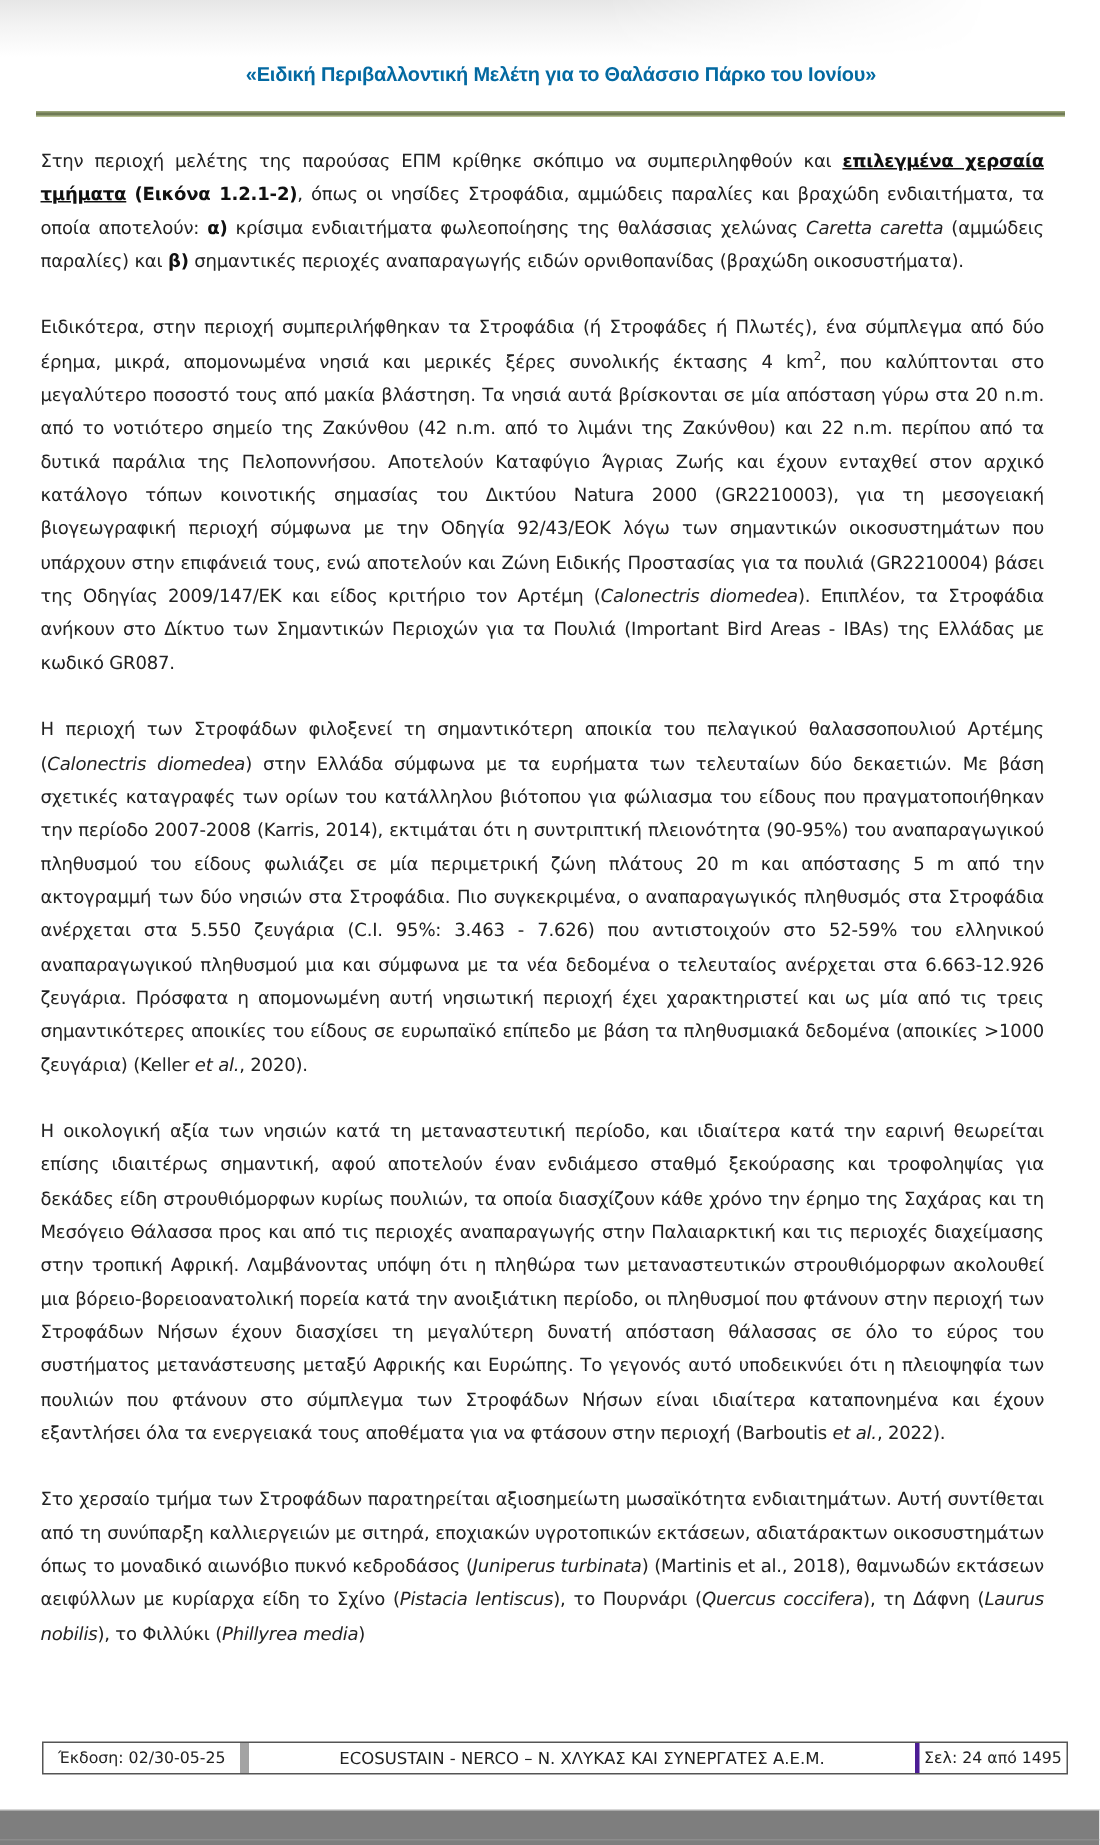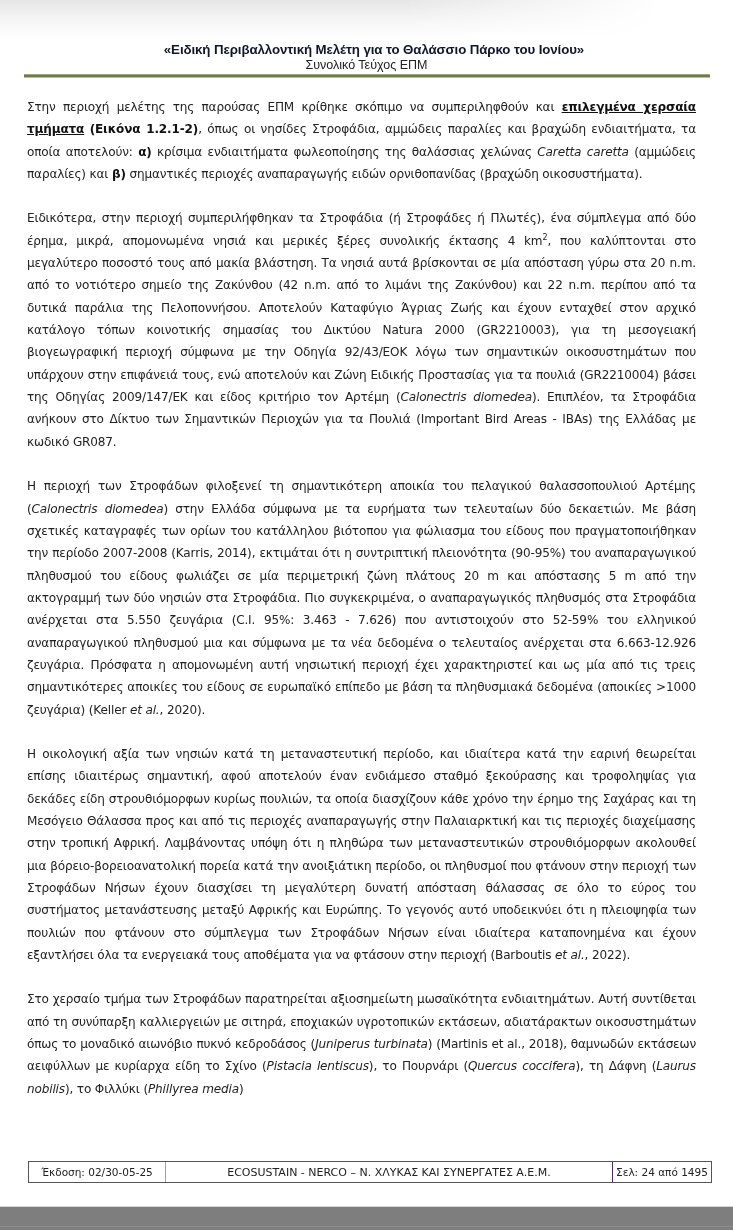--- a/index.html
+++ b/index.html
@@ -26,21 +26,21 @@
     .doc-header {
       position: absolute;
       left: 0; top: 41px;
       width: 733px;
       text-align: center;
     }
     .doc-title {
       font-family: "Liberation Sans", sans-serif;
       font-weight: bold;
       font-size: 13.3px;
-      color: #0f172a;
+      color: #0369a1;
       line-height: 17px;
       letter-spacing: -0.1px;
       padding-left: 15px;
     }
     .doc-subtitle {
       font-family: "Liberation Sans", sans-serif;
       font-size: 12.5px;
       color: #222;
       line-height: 15px;
       margin-top: 0px;
@@ -91,22 +91,22 @@
       color: #222;
     }
     .footer .cell {
       display: flex;
       align-items: center;
       justify-content: center;
       height: 100%;
       box-sizing: border-box;
       white-space: nowrap;
     }
-    .footer .c1 { width: 137px; border-right: 1px solid #a3a3a3; }
-    .footer .c2 { width: 447px; border-right: 1px solid #4c1d95; font-size: 11px; }
+    .footer .c1 { width: 137px; border-right: 6px solid #a3a3a3; }
+    .footer .c2 { width: 447px; border-right: 3px solid #4c1d95; font-size: 11px; }
     .footer .c3 { flex: 1; }
 
     .bottom-band {
       position: absolute;
       left: 0;
       top: 1206px;
       width: 733px;
       height: 24px;
       background: #7e7e7e;
       border-top: 1px solid #d7d7d7;
@@ -119,21 +119,20 @@
       background: #8c8c8c;
     }
   </style>
 </head>
 <body>
 
 <div class="top-shade"></div>
 
 <header class="doc-header">
   <div class="doc-title">«Ειδική Περιβαλλοντική Μελέτη για το Θαλάσσιο Πάρκο του Ιονίου»</div>
-  <div class="doc-subtitle">Συνολικό Τεύχος ΕΠΜ</div>
 </header>
 <div class="header-rule"></div>
 
 <main class="body-text">
 
   <p class="para"><span>Στην περιοχή μελέτης της παρούσας ΕΠΜ κρίθηκε σκόπιμο να συμπεριληφθούν και </span><span class="ul-bold">επιλεγμένα χερσαία τμήματα</span><span> </span><b>(Εικόνα 1.2.1-2)</b><span>, όπως οι νησίδες Στροφάδια, αμμώδεις παραλίες και βραχώδη ενδιαιτήματα, τα οποία αποτελούν: </span><b>α)</b><span> κρίσιμα ενδιαιτήματα φωλεοποίησης της θαλάσσιας χελώνας </span><i>Caretta caretta</i><span> (αμμώδεις παραλίες) και </span><b>β)</b><span> σημαντικές περιοχές αναπαραγωγής ειδών ορνιθοπανίδας (βραχώδη οικοσυστήματα).</span></p>
 
   <p class="para"><span>Ειδικότερα, στην περιοχή συμπεριλήφθηκαν τα Στροφάδια (ή Στροφάδες ή Πλωτές), ένα σύμπλεγμα από δύο έρημα, μικρά, απομονωμένα νησιά και μερικές ξέρες συνολικής έκτασης 4 km</span><sup>2</sup><span>, που καλύπτονται στο μεγαλύτερο ποσοστό τους από μακία βλάστηση. Τα νησιά αυτά βρίσκονται σε μία απόσταση γύρω στα 20 n.m. από το νοτιότερο σημείο της Ζακύνθου (42 n.m. από το λιμάνι της Ζακύνθου) και 22 n.m. περίπου από τα δυτικά παράλια της Πελοποννήσου. Αποτελούν Καταφύγιο Άγριας Ζωής και έχουν ενταχθεί στον αρχικό κατάλογο τόπων κοινοτικής σημασίας του Δικτύου Natura 2000 (GR2210003), για τη μεσογειακή βιογεωγραφική περιοχή σύμφωνα με την Οδηγία 92/43/ΕΟΚ λόγω των σημαντικών οικοσυστημάτων που υπάρχουν στην επιφάνειά τους, ενώ αποτελούν και Ζώνη Ειδικής Προστασίας για τα πουλιά (GR2210004) βάσει της Οδηγίας 2009/147/ΕΚ και είδος κριτήριο τον Αρτέμη (</span><i>Calonectris diomedea</i><span>). Επιπλέον, τα Στροφάδια ανήκουν στο Δίκτυο των Σημαντικών Περιοχών για τα Πουλιά (Important Bird Areas - IBAs) της Ελλάδας με κωδικό GR087.</span></p>
 
   <p class="para"><span>Η περιοχή των Στροφάδων φιλοξενεί τη σημαντικότερη αποικία του πελαγικού θαλασσοπουλιού Αρτέμης (</span><i>Calonectris diomedea</i><span>) στην Ελλάδα σύμφωνα με τα ευρήματα των τελευταίων δύο δεκαετιών. Με βάση σχετικές καταγραφές των ορίων του κατάλληλου βιότοπου για φώλιασμα του είδους που πραγματοποιήθηκαν την περίοδο 2007-2008 (Karris, 2014), εκτιμάται ότι η συντριπτική πλειονότητα (90-95%) του αναπαραγωγικού πληθυσμού του είδους φωλιάζει σε μία περιμετρική ζώνη πλάτους 20 m και απόστασης 5 m από την ακτογραμμή των δύο νησιών στα Στροφάδια. Πιο συγκεκριμένα, ο αναπαραγωγικός πληθυσμός στα Στροφάδια ανέρχεται στα 5.550 ζευγάρια (C.I. 95%: 3.463 - 7.626) που αντιστοιχούν στο 52-59% του ελληνικού αναπαραγωγικού πληθυσμού μια και σύμφωνα με τα νέα δεδομένα ο τελευταίος ανέρχεται στα 6.663-12.926 ζευγάρια. Πρόσφατα η απομονωμένη αυτή νησιωτική περιοχή έχει χαρακτηριστεί και ως μία από τις τρεις σημαντικότερες αποικίες του είδους σε ευρωπαϊκό επίπεδο με βάση τα πληθυσμιακά δεδομένα (αποικίες &gt;1000 ζευγάρια) (Keller </span><i>et al.</i><span>, 2020).</span></p>

